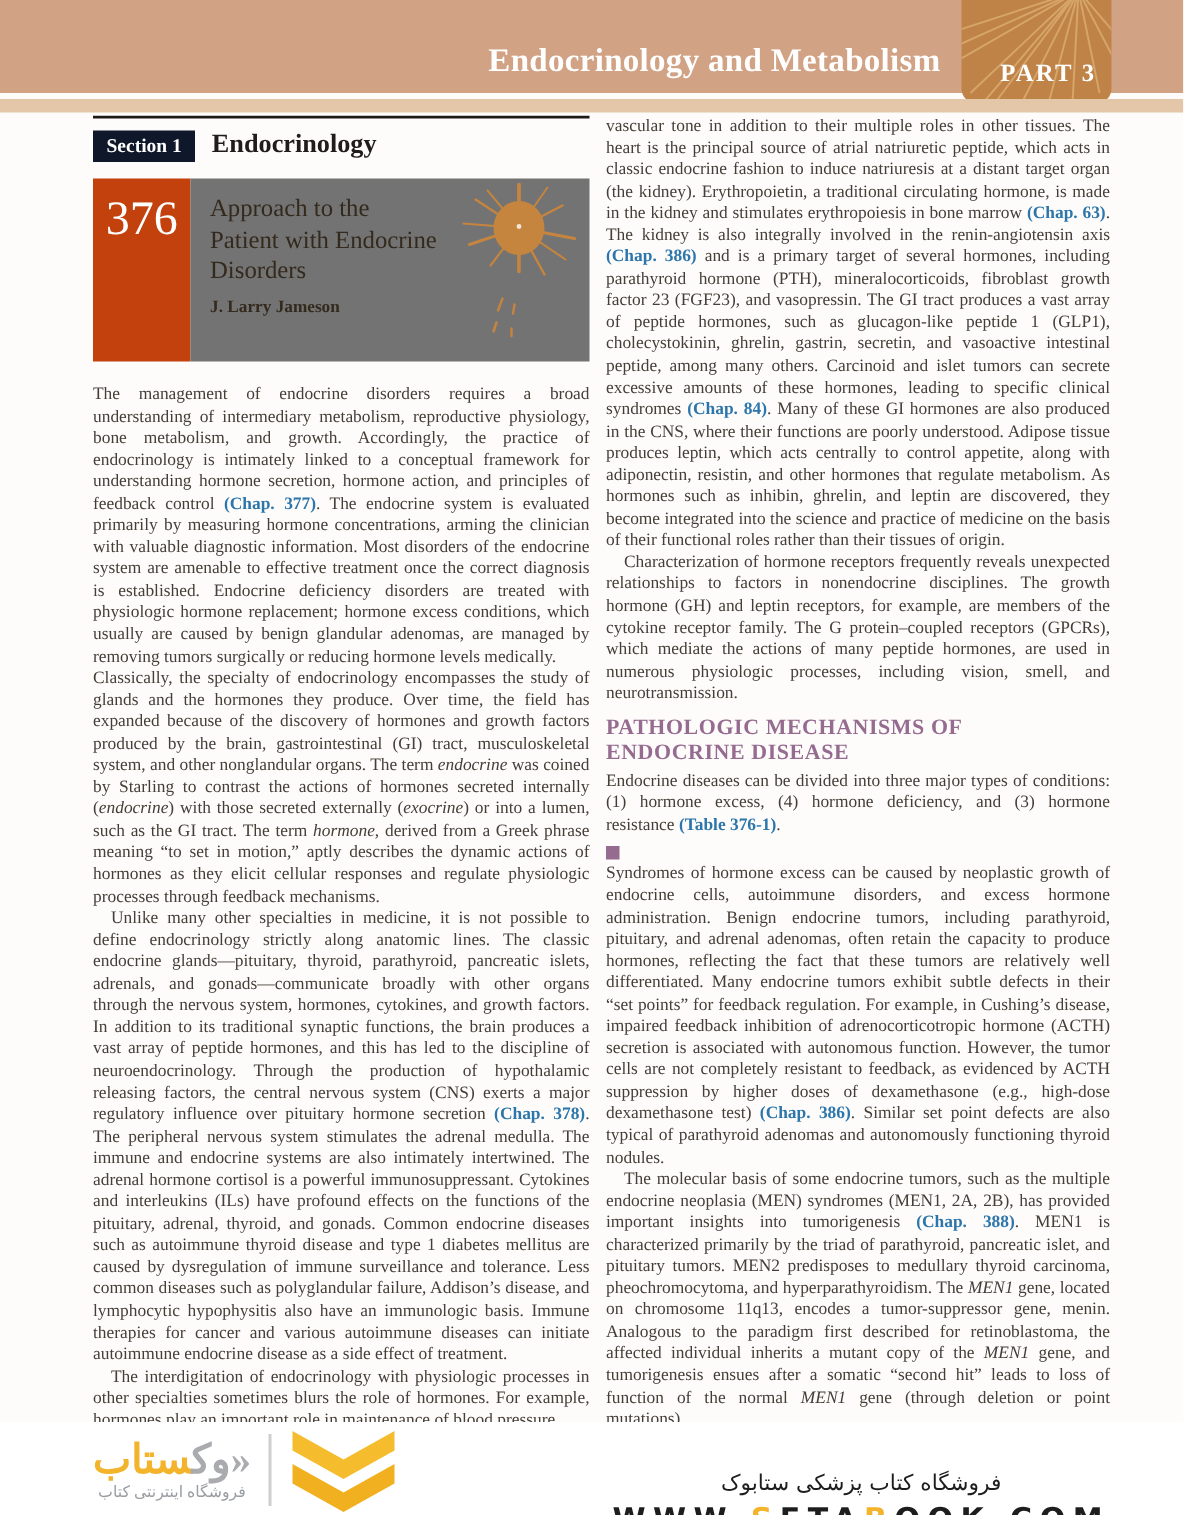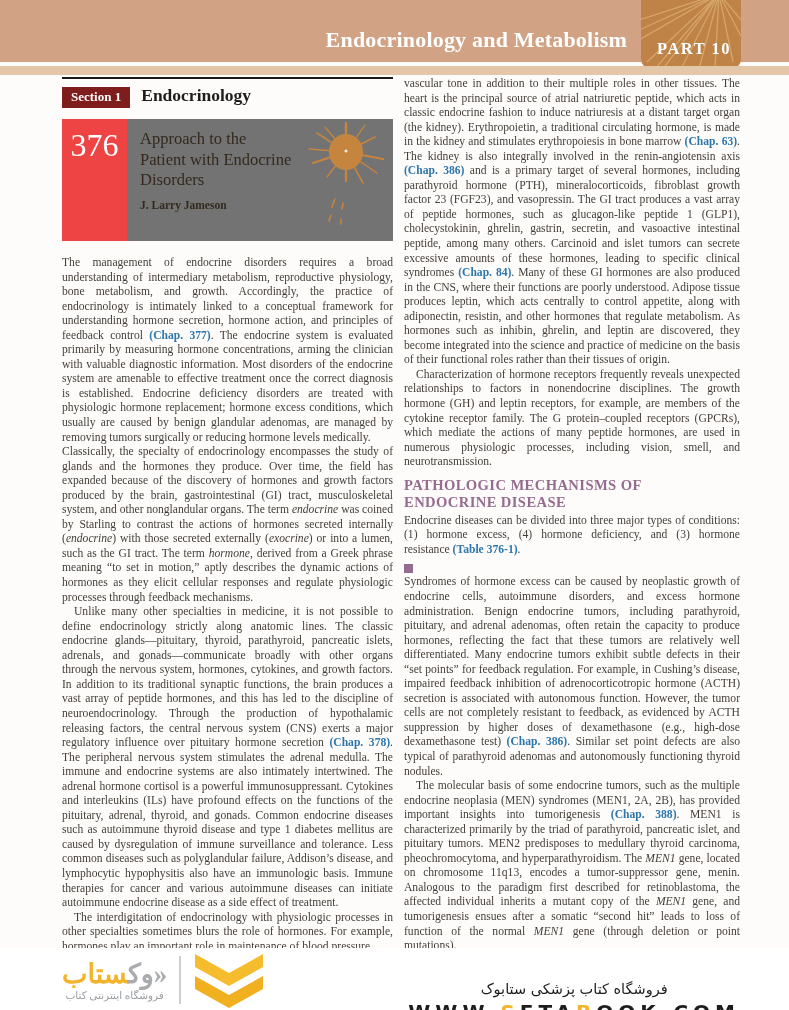--- a/index.html
+++ b/index.html
@@ -29,27 +29,27 @@
   .s-i{font-style:italic;}
   .sect-heading{margin:7px 0 2px 0;font-size:14.6px;line-height:17.5px;font-weight:bold;
         color:#966b90;letter-spacing:.4px;white-space:pre-line;}
   .subheading{margin:7px 0 2px 0;font-size:13.2px;font-weight:bold;color:#2f2a25;
         letter-spacing:.3px;display:flex;align-items:center;}
   .sq{display:inline-block;width:9px;height:9px;background:#966b90;margin-right:7px;flex:0 0 auto;}
 
   
   .section-bar{border-top:2.5px solid #1c1a18;padding-top:6px;margin-bottom:11px;
         display:flex;align-items:baseline;}
-  .section-badge{background:#7f1d1d;color:#fff;font-weight:bold;font-size:13px;
+  .section-badge{background:#0f172a;color:#fff;font-weight:bold;font-size:13px;
         padding:2px 9px 3px 9px;}
   .section-title{font-weight:bold;font-size:17.5px;color:#1f1c19;margin-left:11px;}
 
   
   .chapter-card{display:flex;height:122px;margin-bottom:15px;}
-  .chapter-num{flex:0 0 65px;background:#ef4444;color:#ffffff;font-size:32px;
+  .chapter-num{flex:0 0 65px;background:#c2410c;color:#ffffff;font-size:32px;
         padding-top:8px;text-align:center;}
   .chapter-body{position:relative;flex:1;background:#737373;padding:10px 0 0 13px;}
   .chapter-title{font-size:16.5px;line-height:20.5px;color:#33291d;white-space:pre-line;}
   .chapter-author{margin-top:8px;font-size:11.5px;font-weight:bold;color:#33291d;}
   .splat{position:absolute;right:6px;top:2px;pointer-events:none;}
 
   
   .footer{position:absolute;left:0;top:948px;width:789px;height:62px;background:#ffffff;}
   .logo-block{position:absolute;left:62px;top:4px;display:flex;align-items:center;}
   .logo-text{direction:rtl;text-align:center;font-family:Liberation Serif, serif;}
@@ -81,21 +81,21 @@
             <path d="M78 -6 L40 69"></path>
             <path d="M78 -6 L58 69"></path>
           <path d="M78 -6 L74 69"></path>
             <path d="M78 -6 L92 62"></path>
             <path d="M78 -6 L102 40"></path>
           <path d="M78 -6 L102 22"></path>
             <path d="M78 -6 L14 69"></path>
             <path d="M78 -6 L-2 30"></path>
         </g>
       </svg>
-      <span class="part-label">PART 10</span>
+      <span class="part-label">PART 3</span>
     </div>
   </header>
   <div class="band-strip"></div>
 
   <main class="content">
 
     <div class="col left">
       <div class="section-bar">
         <span class="section-badge">Section 1</span>
         <span class="section-title">Endocrinology</span>

